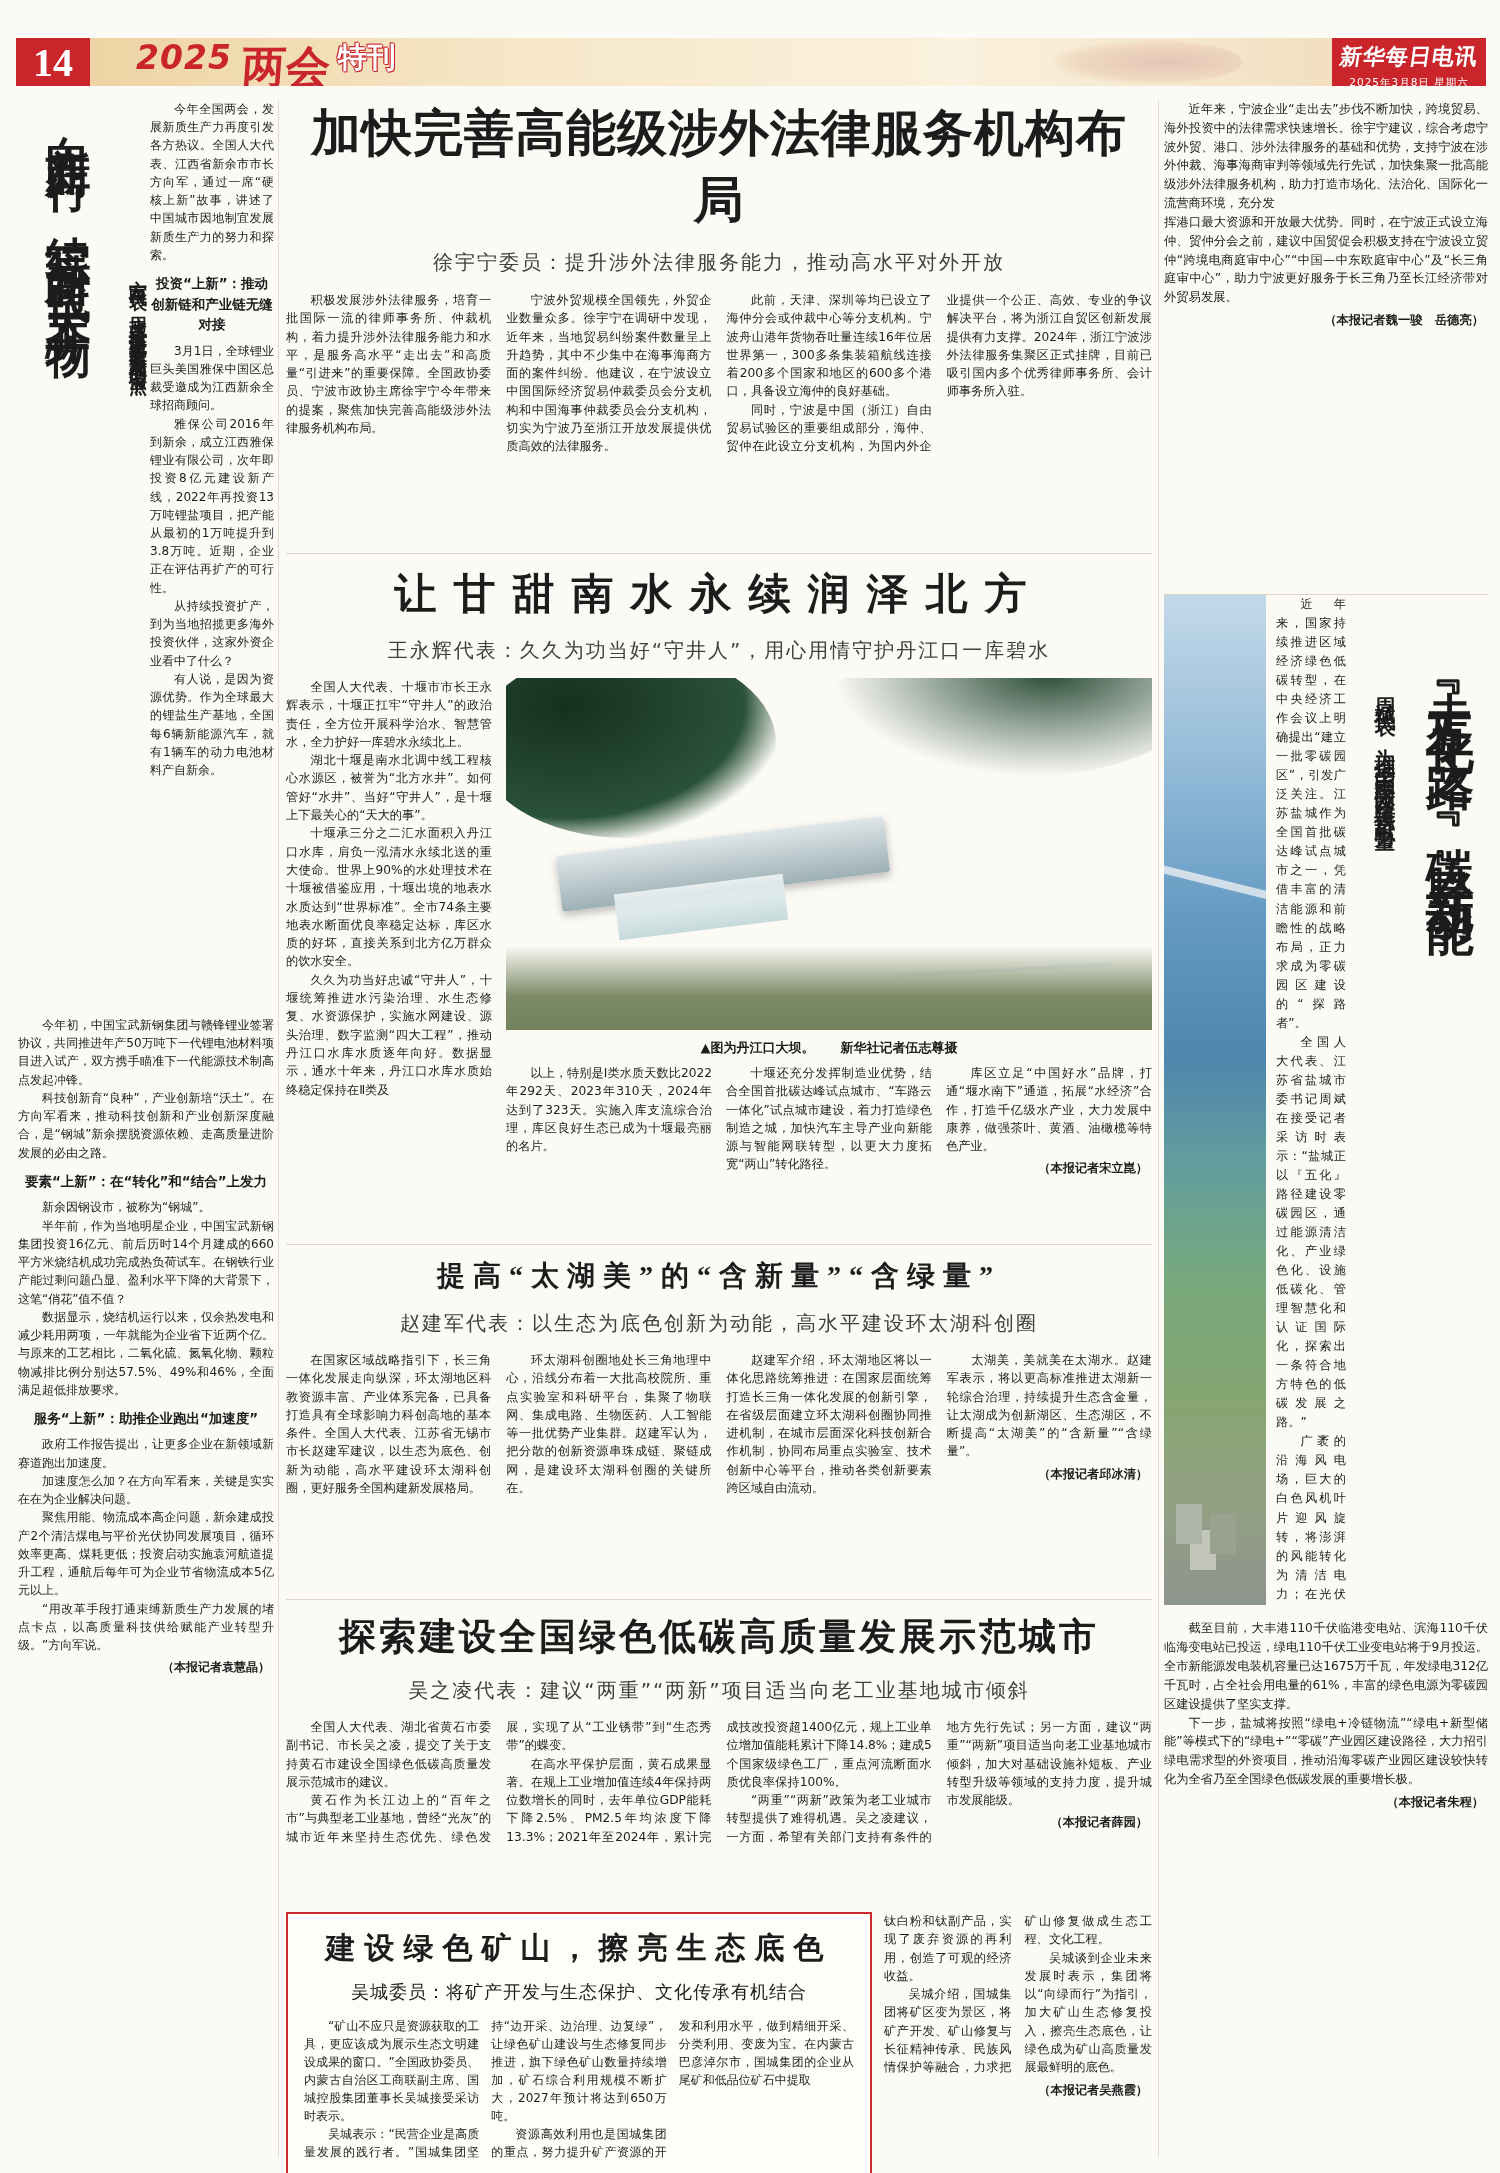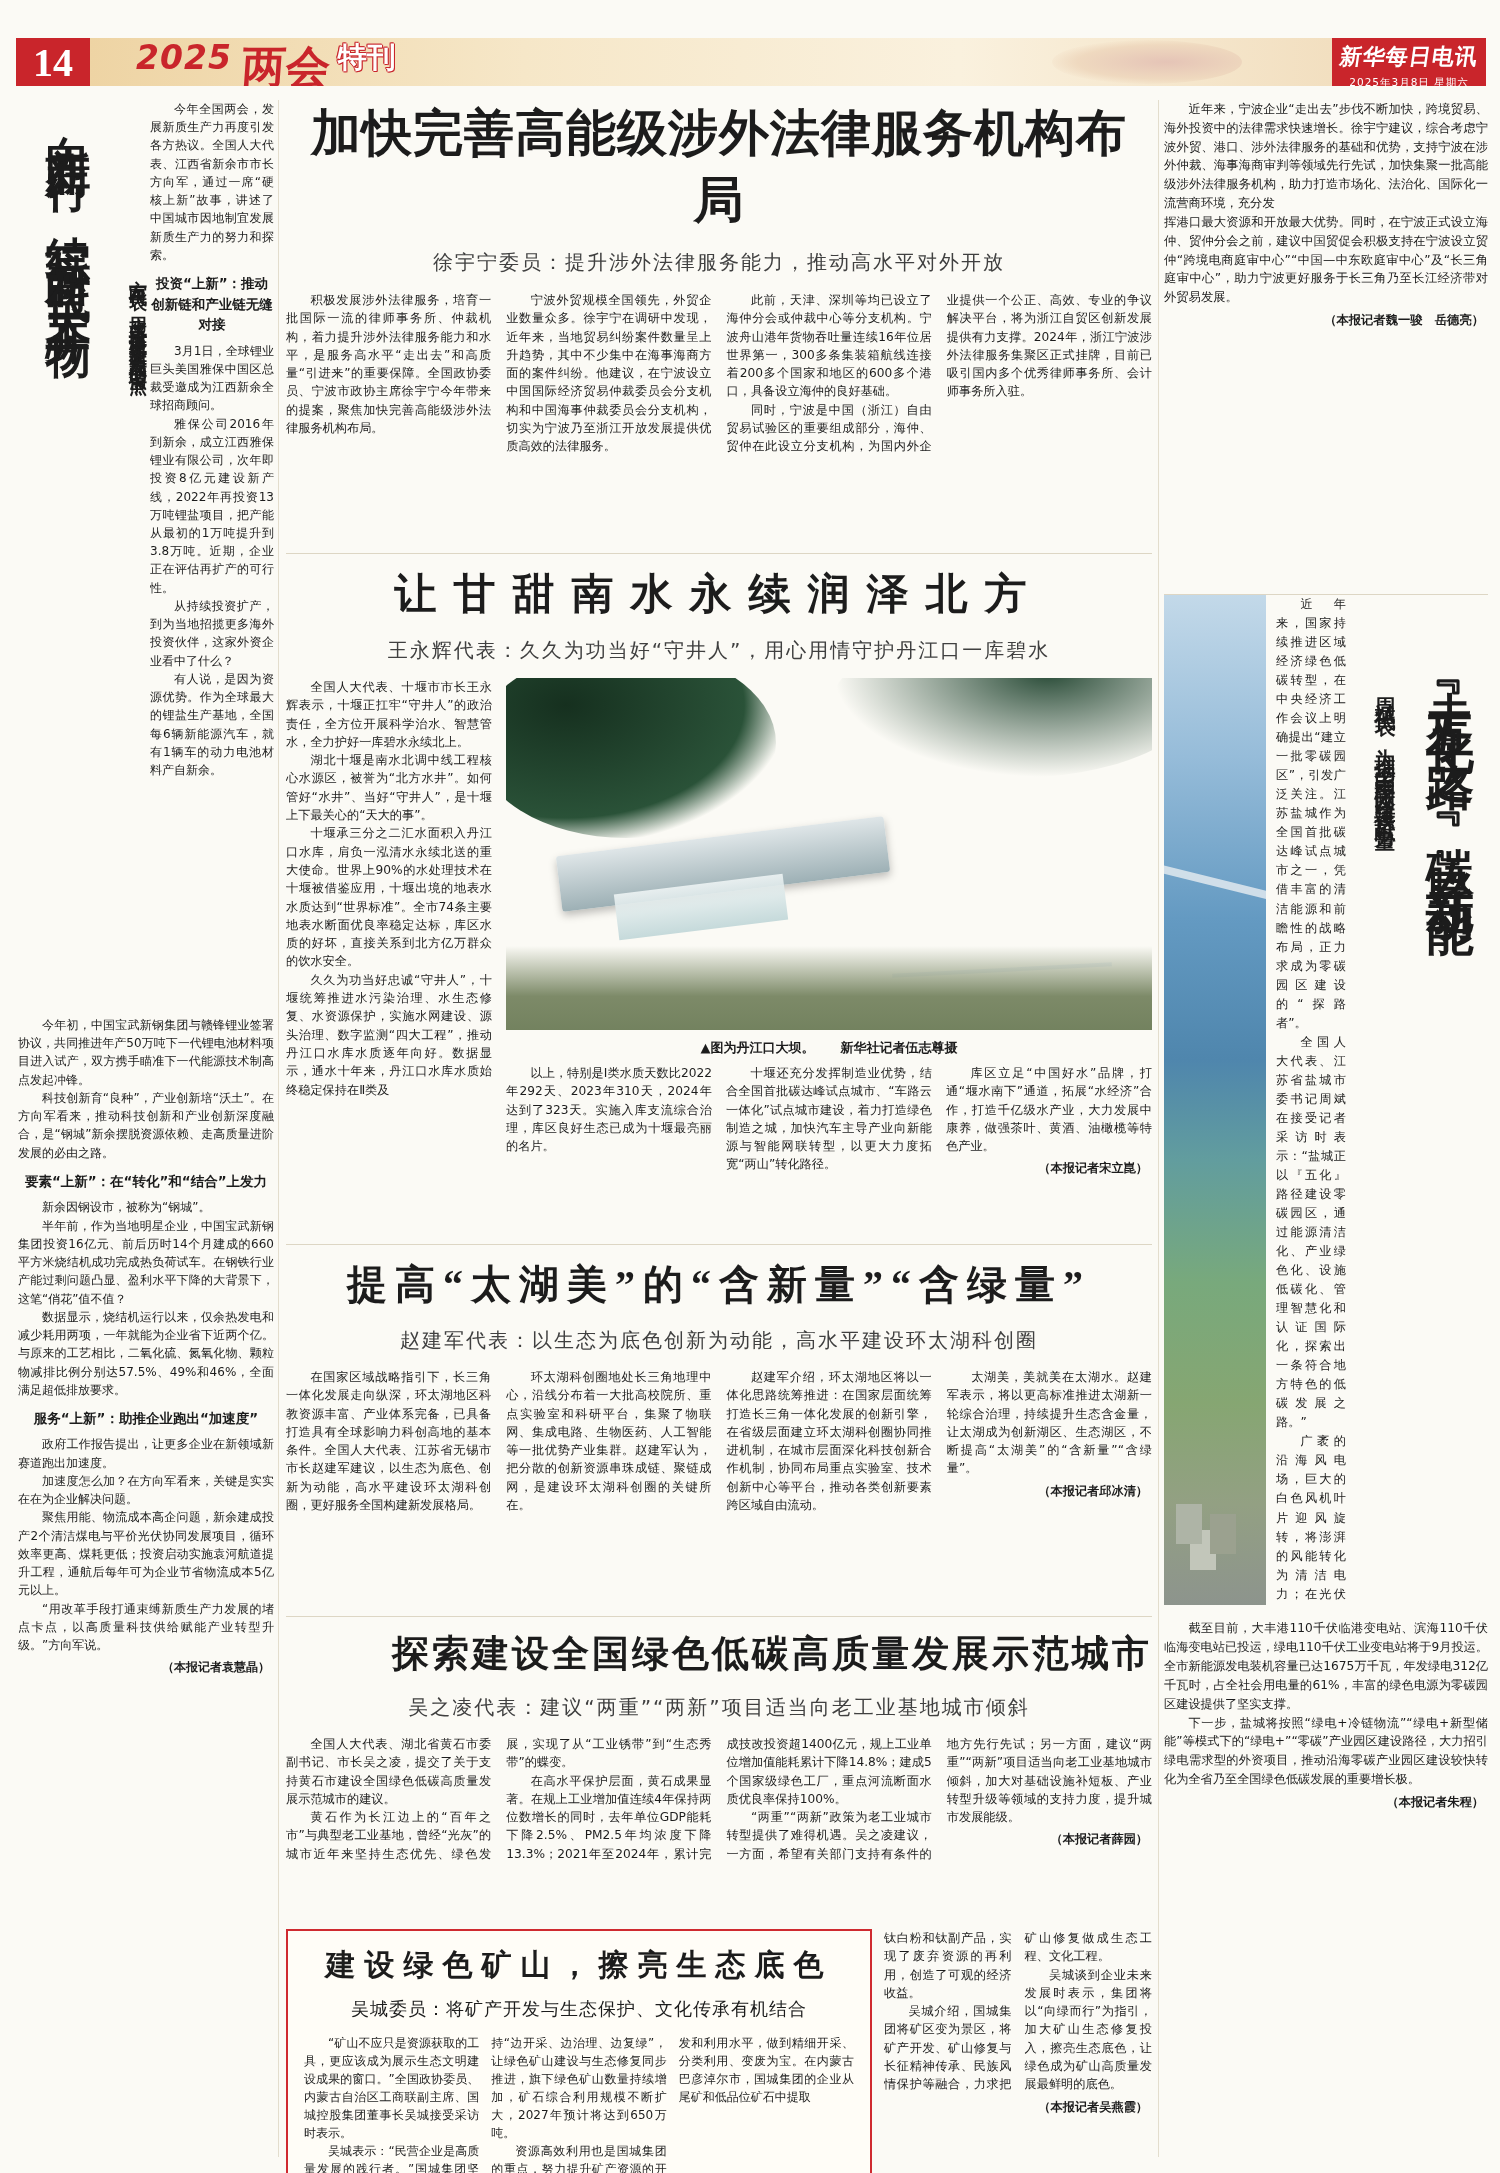--- a/index.html
+++ b/index.html
@@ -53,23 +53,23 @@
   background:radial-gradient(ellipse at 60% 30%,#2a4c38 0%,rgba(42,76,56,0) 70%)}
 .dam-wall{position:absolute;left:52px;top:158px;width:330px;height:56px;background:linear-gradient(#dfe6e8,#9db0b5);
   transform:rotate(-7deg);border-radius:3px;box-shadow:0 4px 8px rgba(0,0,0,.25)}
 .dam-spill{position:absolute;left:110px;top:206px;width:170px;height:46px;background:linear-gradient(#f2f7f7,#bcd4d6);
   transform:rotate(-7deg);opacity:.85}
 .dam-town{position:absolute;bottom:0;left:0;right:0;height:84px;
   background:linear-gradient(to top,#73825f 0%,#7d8a68 40%,rgba(125,138,104,0) 100%)}
 .dam-bridge{position:absolute;bottom:58px;right:40px;width:220px;height:4px;background:#e8eef0;transform:rotate(-3deg);opacity:.8}
 .caption{text-align:center;font-weight:700;font-size:13px;margin:9px 0 7px}
 .cols3{column-count:3;column-gap:14px;height:160px;overflow:hidden;font-size:12.2px;line-height:1.5}
-.h3-big{font-size:40px;font-weight:800;text-align:center;letter-spacing:8px;font-family:"Liberation Serif",serif}
+.h3-big{font-size:28px;font-weight:800;text-align:center;letter-spacing:8px;font-family:"Liberation Serif",serif}
 .cols4b{margin-top:14px;column-count:4;column-gap:15px;height:238px;overflow:hidden;font-size:12.2px;line-height:1.5}
-.h4-big{font-size:37px;font-weight:900;text-align:right;letter-spacing:3px}
+.h4-big{font-size:37px;font-weight:900;text-align:center;letter-spacing:3px}
 .cols4c{margin-top:14px;column-count:4;column-gap:15px;height:176px;overflow:hidden;font-size:12.2px;line-height:1.5}
 .bottom-row{display:flex;gap:12px;margin-top:2px}
 .redbox{width:586px;border:2px solid #cf2a30;background:#fffdf7;padding:14px 16px 8px}
 .h5-big{font-size:30px;font-weight:800;text-align:center;letter-spacing:9px;font-family:"Liberation Serif",serif}
 .h5-sub{font-size:18px;text-align:center;margin-top:11px;letter-spacing:1px}
 .redbox .cols3b{column-count:3;column-gap:12px;height:158px;overflow:hidden;font-size:12px;line-height:1.5;margin-top:13px}
 .mine-cont{flex:1;column-count:2;column-gap:13px;height:288px;overflow:hidden;font-size:12.2px;line-height:1.5}
 
 .right-col{position:absolute;left:1164px;top:100px;width:324px;height:2062px;overflow:hidden}
 .legal-cont{height:494px;overflow:hidden;font-size:12.3px;line-height:1.53}

